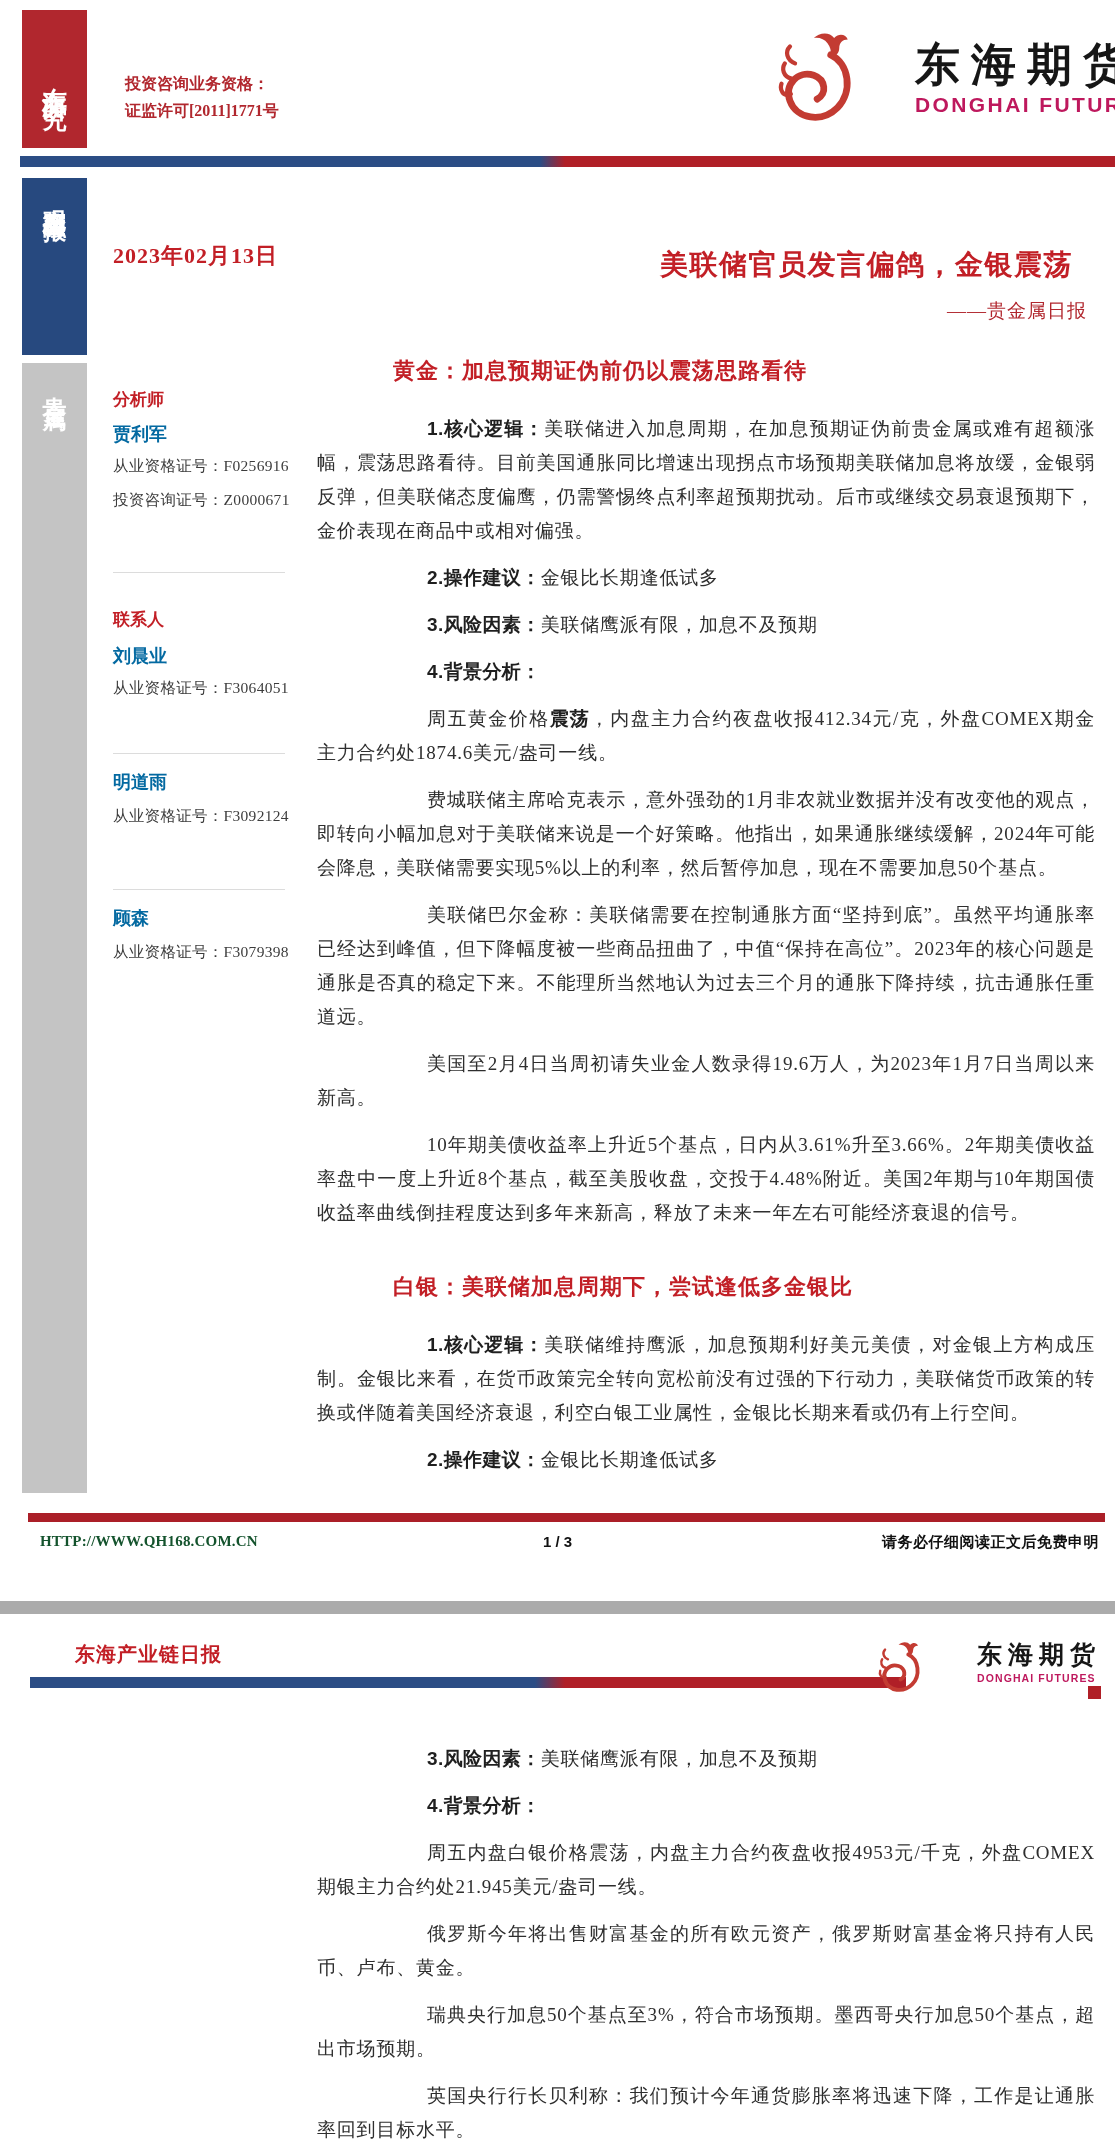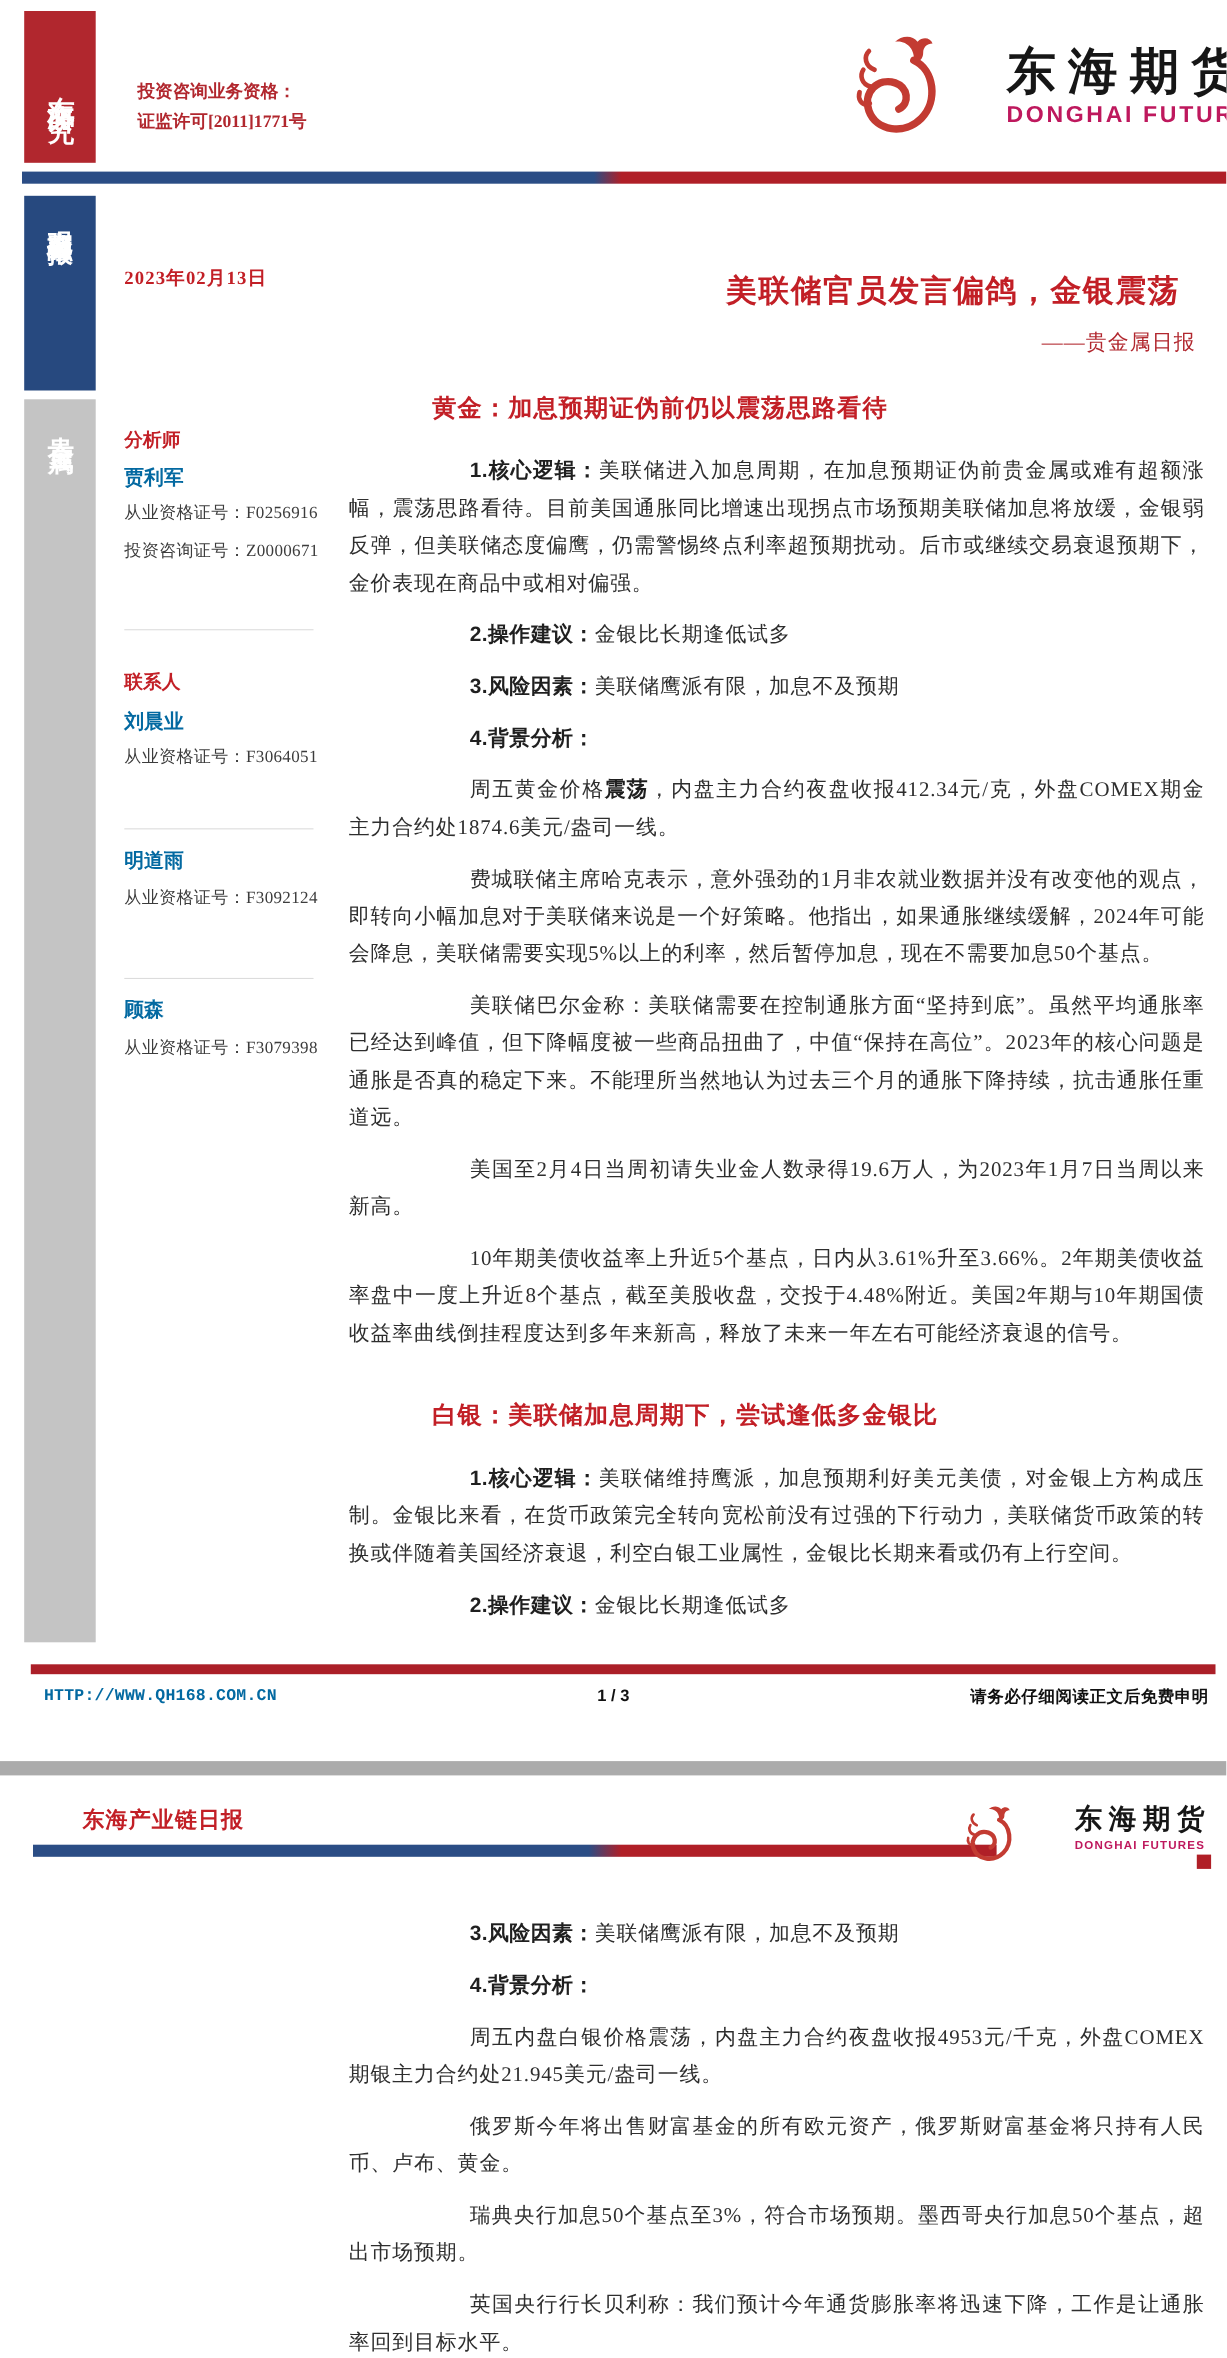--- a/index.html
+++ b/index.html
@@ -28,21 +28,21 @@
     background:linear-gradient(to right,#2b4d85 0px,#2b4d85 520px,#b01f27 545px,#b01f27 100%);}
 
   .blue-box{left:22px;top:178px;width:65px;height:177px;background:#27497f;
     display:flex;justify-content:center;padding-top:12px;box-sizing:border-box;}
   .blue-box .vtext{font-size:23px;letter-spacing:2px;}
 
   .gray-box{left:22px;top:363px;width:65px;height:1130px;background:#c4c4c4;
     display:flex;justify-content:center;padding-top:14px;box-sizing:border-box;}
   .gray-box .vtext{font-size:24px;letter-spacing:6px;}
 
-  .date{left:113px;top:241px;font-size:17px;font-weight:bold;color:#c21f26;letter-spacing:1px;}
+  .date{left:113px;top:241px;font-size:22px;font-weight:bold;color:#c21f26;letter-spacing:1px;}
   .doc-title{right:42px;top:246px;font-size:28px;font-weight:bold;color:#c21f26;letter-spacing:1.5px;white-space:nowrap;}
   .doc-subtitle{right:28px;top:298px;font-size:19px;color:#b1272e;letter-spacing:1px;}
 
   
   .sidebar{left:113px;top:0;width:195px;}
   .sidebar .abs{left:0;}
   .s-label{color:#c21f26;font-weight:bold;font-size:17px;}
   .s-name{font-weight:bold;font-size:18px;color:#0369a1;}
   .s-cert{font-size:15.5px;color:#3c3c3c;letter-spacing:0.3px;white-space:nowrap;}
   .s-div{width:172px;border-top:1px solid #dcdcdc;height:0;}
@@ -51,22 +51,22 @@
   .content{left:317px;top:356px;width:778px;}
   .content2{left:317px;top:1742px;width:778px;}
   .section-heading{font-size:22px;color:#c21f26;font-weight:bold;margin:0 0 26px 76px;letter-spacing:1px;white-space:nowrap;}
   .section-heading.second{margin-top:42px;}
   .para{margin:0 0 13px 0;font-size:19px;line-height:34px;text-indent:110px;
     letter-spacing:0.8px;text-align:justify;color:#2e2e2e;}
   .para b{font-family:"Liberation Sans","DejaVu Sans",sans-serif;color:#1f1f1f;letter-spacing:0.4px;}
 
   
   .footer-bar{left:28px;top:1513px;width:1077px;height:9px;background:#ab1f28;}
-  .footer-url{left:40px;top:1533px;font-family:Liberation Mono, monospace;
-    font-weight:bold;font-size:15px;color:#0369a1;letter-spacing:0.2px;}
+  .footer-url{left:40px;top:1533px;font-family:Liberation Serif, serif;
+    font-weight:bold;font-size:15px;color:#14532d;letter-spacing:0.2px;}
   .footer-page{left:0;top:1533px;width:1115px;text-align:center;
     font-family:"Liberation Sans","DejaVu Sans",sans-serif;font-weight:bold;font-size:15px;color:#111;}
   .footer-note{right:16px;top:1533px;font-weight:bold;font-size:15px;color:#111;letter-spacing:0.5px;}
 
   .page-sep{left:0;top:1601px;width:1115px;height:13px;background:#ababab;}
 
   
   .p2-title{left:75px;top:1641px;font-size:20px;font-weight:bold;color:#c21f26;letter-spacing:1px;}
   .p2-bar{left:30px;top:1677px;width:876px;height:11px;
     background:linear-gradient(to right,#2b4d85 0px,#2b4d85 505px,#b01f27 535px,#b01f27 100%);}

